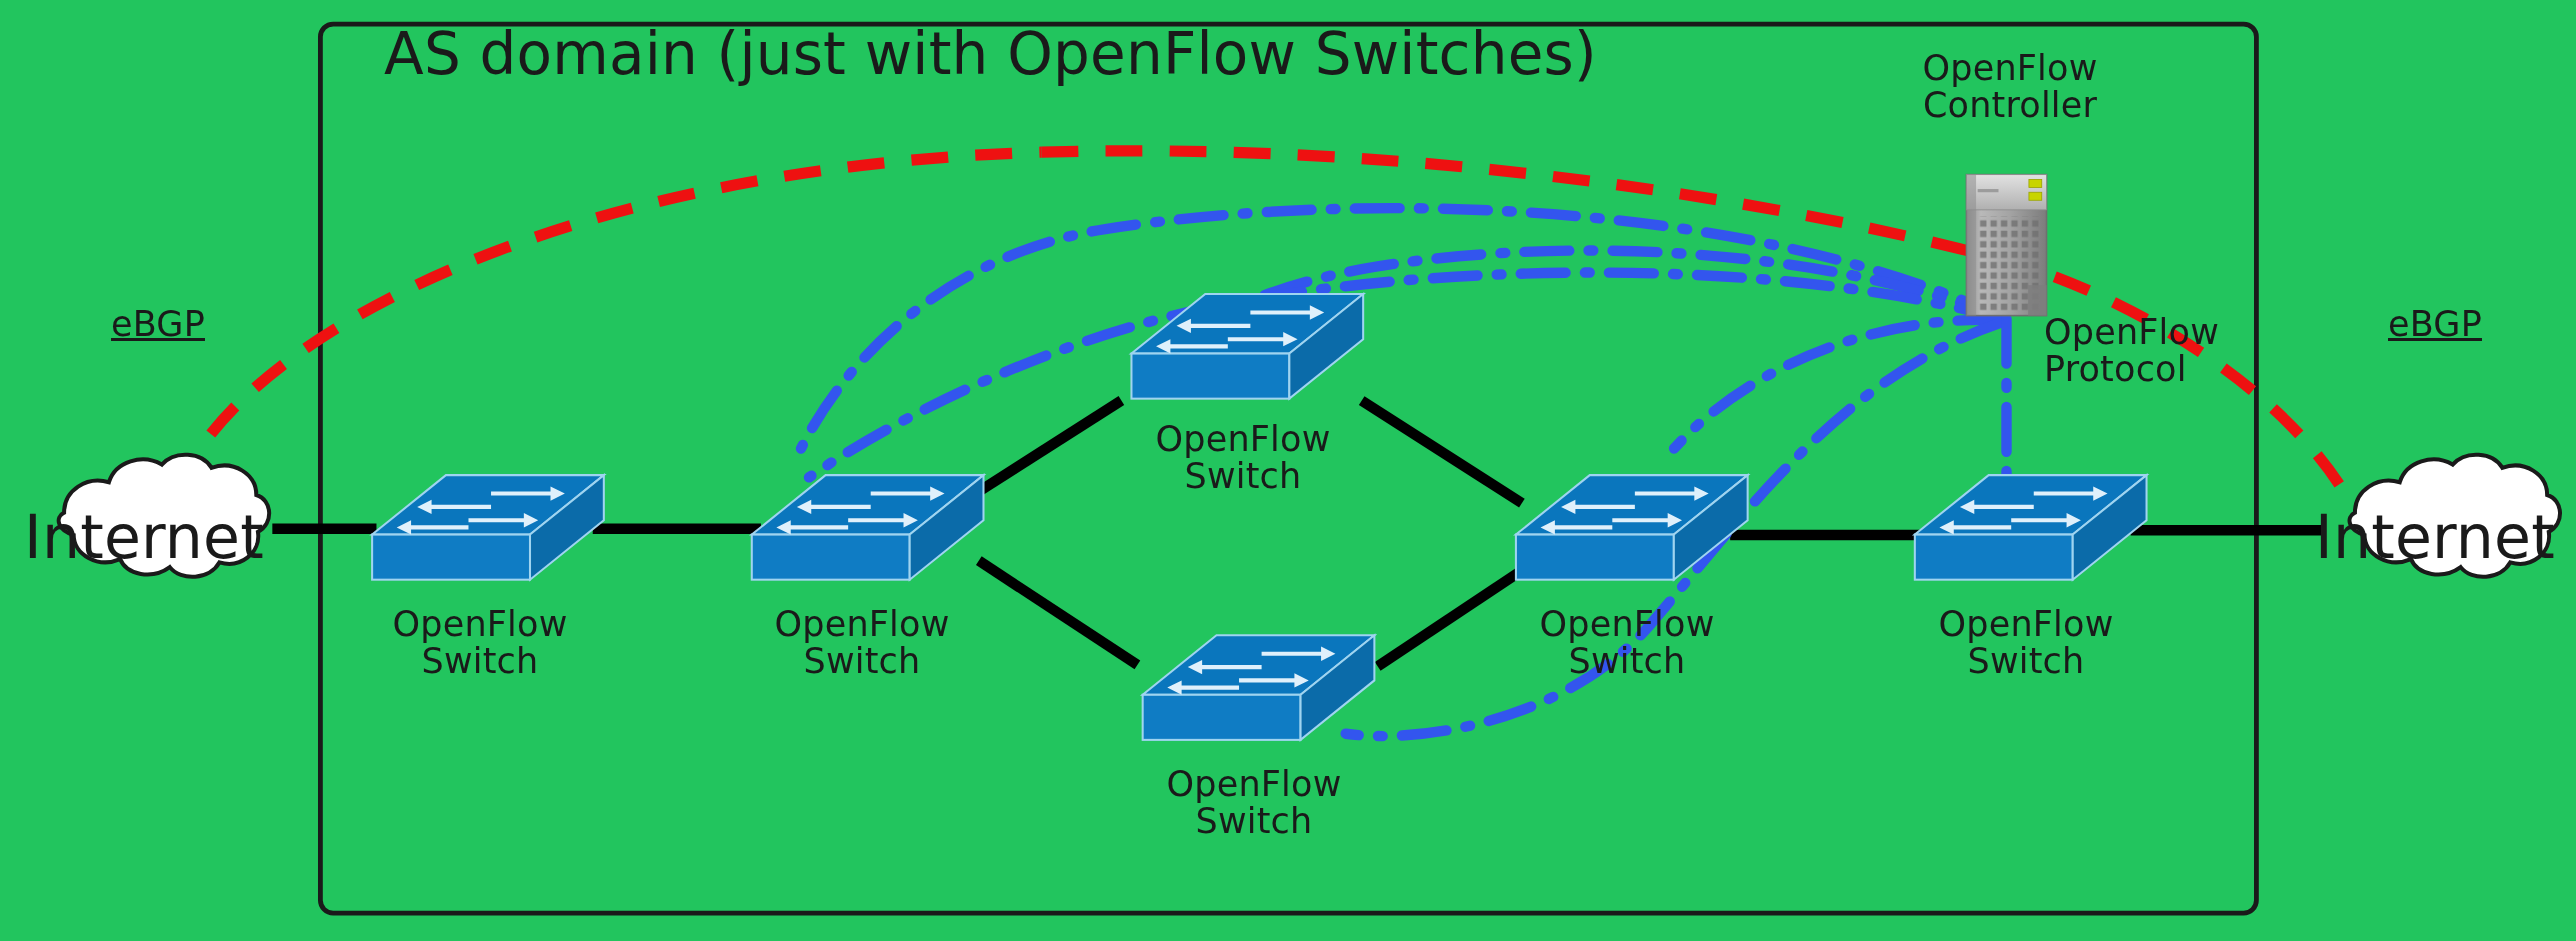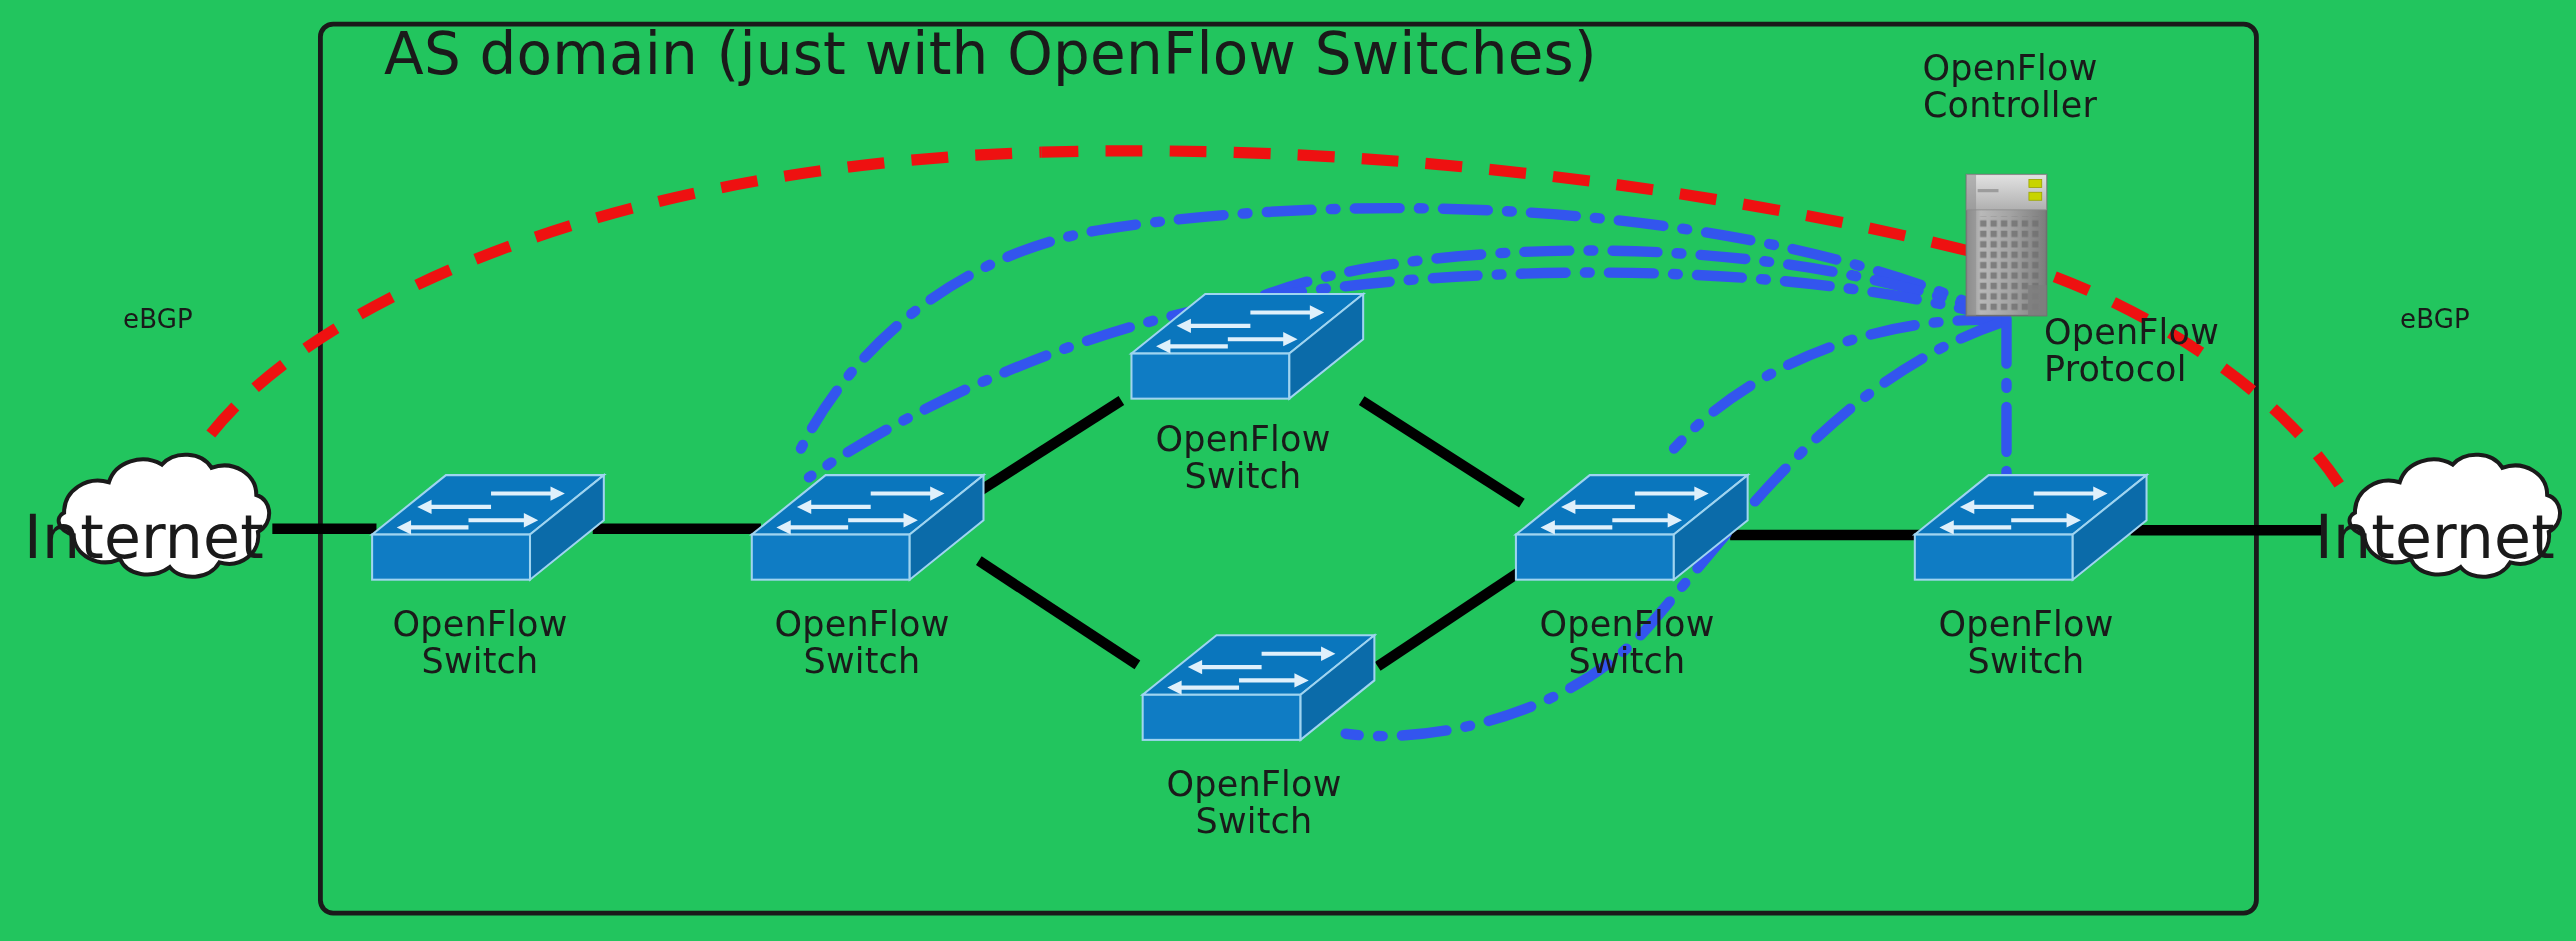--- a/index.html
+++ b/index.html
@@ -9,21 +9,21 @@
     font-family:"DejaVu Sans","Liberation Sans",sans-serif;
     color:#000;
   }
   #stage{position:relative;width:2576px;height:942px;background:#22c55e;padding-left:12px;}
   #canvas{position:absolute;left:0;top:0;width:2576px;height:942px;}
   .lbl{position:absolute;text-align:center;line-height:1.05;white-space:pre-line;
        color:#1a1a1a;letter-spacing:0.2px;}
   .switch-label{font-size:35px;}
   .ctrl-label{font-size:35px;}
   .proto-label{font-size:35px;text-align:left;}
-  .bgp-label{font-size:26px;}
+  .bgp-label{font-size:35px;text-decoration:underline;}
   .cloud-label{font-size:60px;}
   .title{font-size:58px;text-align:left;white-space:nowrap;}
 </style>
 </head>
 <body>
 
 <div id="stage">
 
   <svg id="canvas" viewBox="0 0 3216 1176" xmlns="http://www.w3.org/2000/svg">
     <defs>

